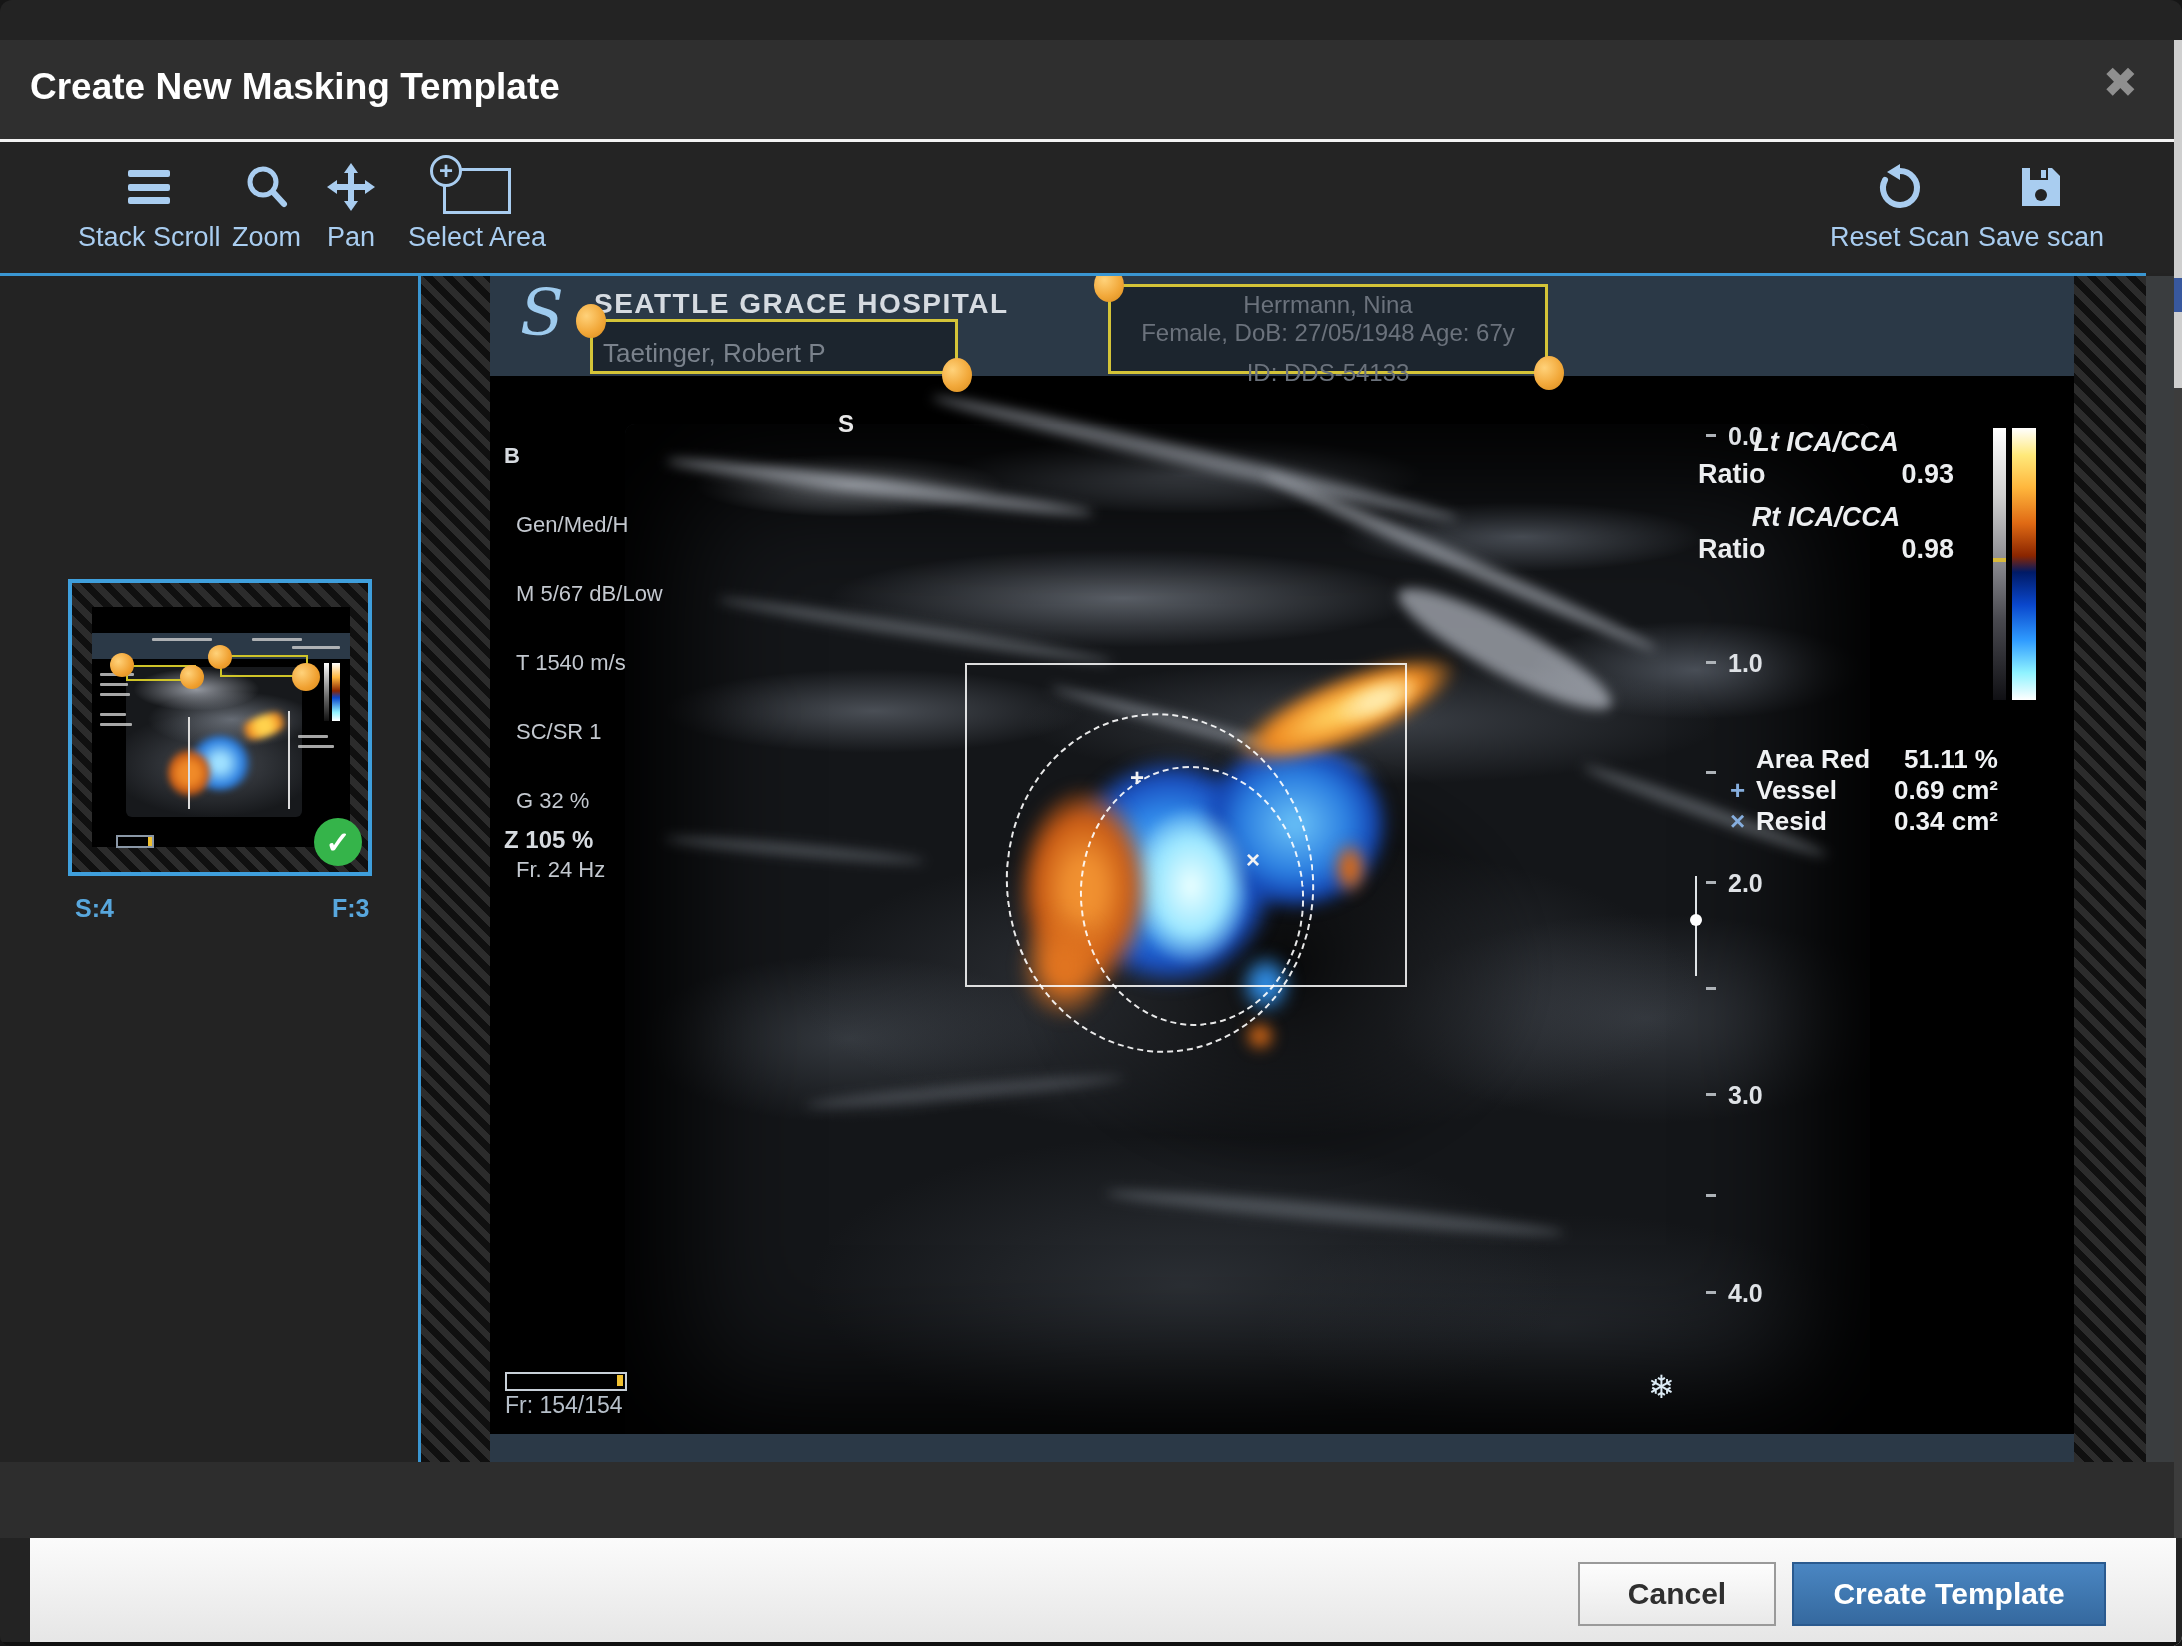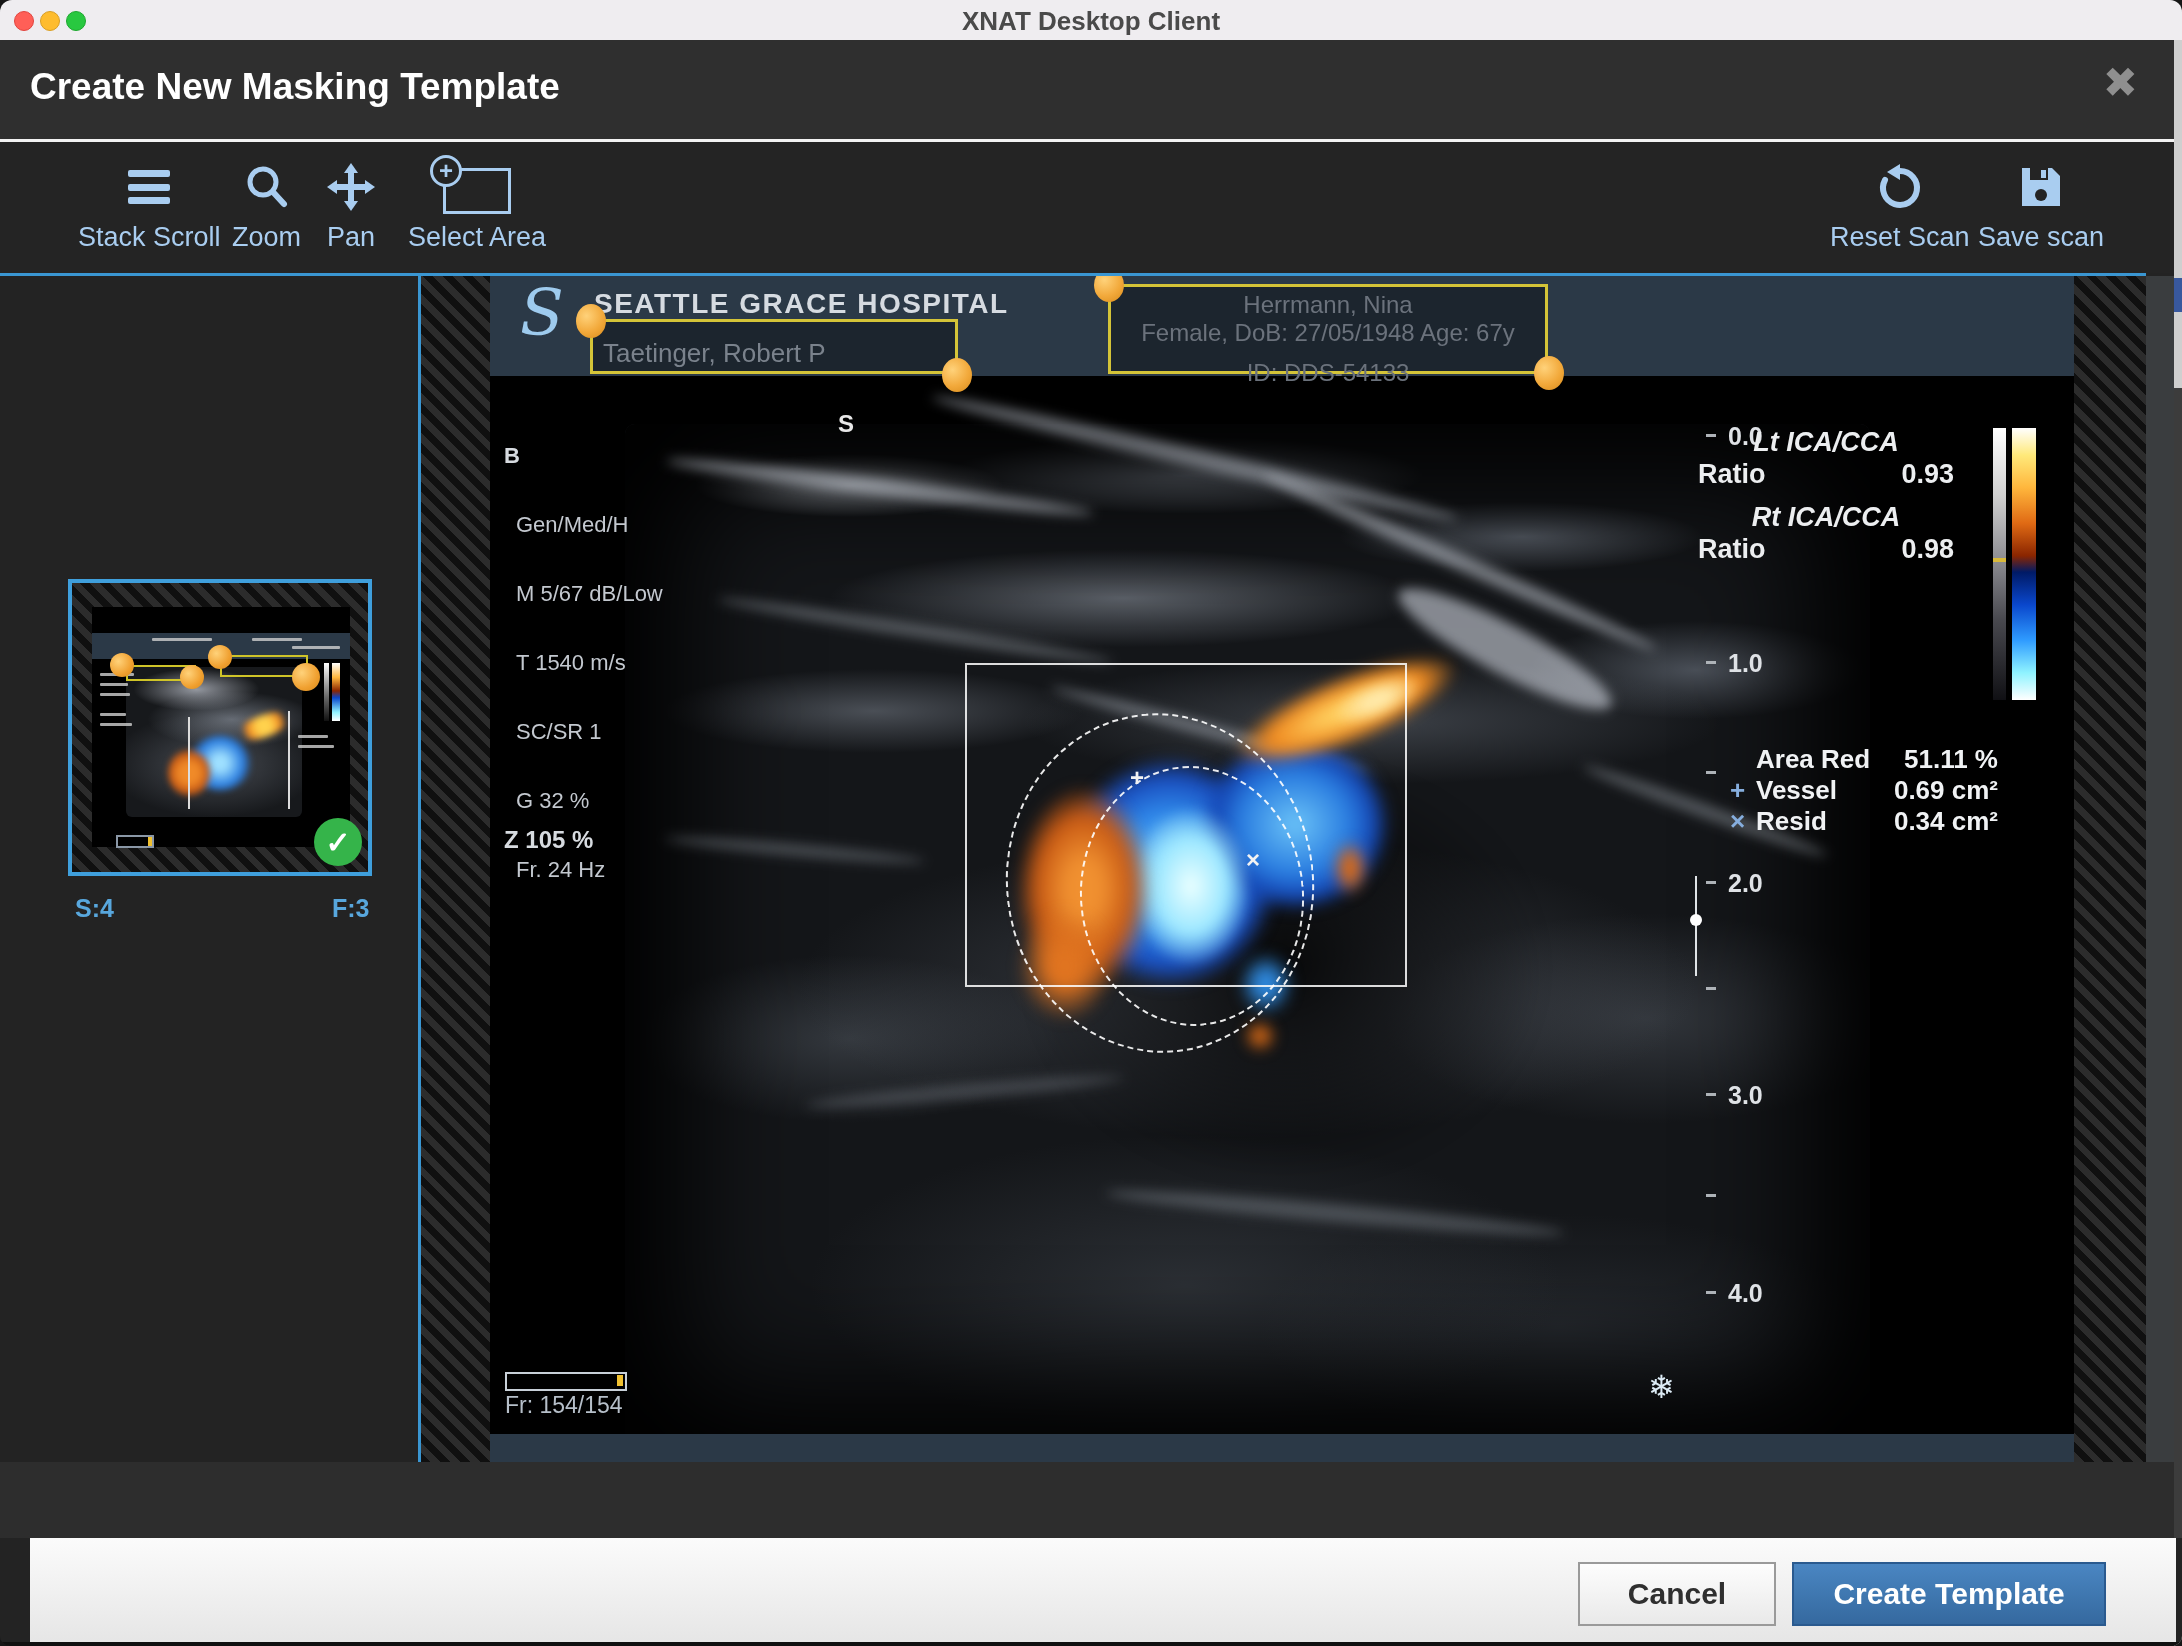--- a/index.html
+++ b/index.html
@@ -136,26 +136,20 @@
 
   .sliver-blue1{position:absolute;left:2174px;top:278px;width:8px;height:34px;background:#38589e;}
   .sliver-dark{position:absolute;left:2174px;top:388px;width:8px;height:1164px;background:#3c3c3c;}
   .sliver-blue2{position:absolute;left:2174px;top:1552px;width:8px;height:52px;background:#3f6db3;}
 </style>
 </head>
 <body>
 
 <div class="window">
 
-  <div class="titlebar">
-    <div class="tl tl-red"></div>
-    <div class="tl tl-yellow"></div>
-    <div class="tl tl-green"></div>
-    <div class="win-title">XNAT Desktop Client</div>
-  </div>
 
   <div class="dlg-header">
     <div class="dlg-title">Create New Masking Template</div>
     <div class="dlg-close">✖</div>
   </div>
   <div class="hdr-line"></div>
 
   <div class="toolbar">
     <div class="tool" style="left:78px;">
       <div class="ticon">

